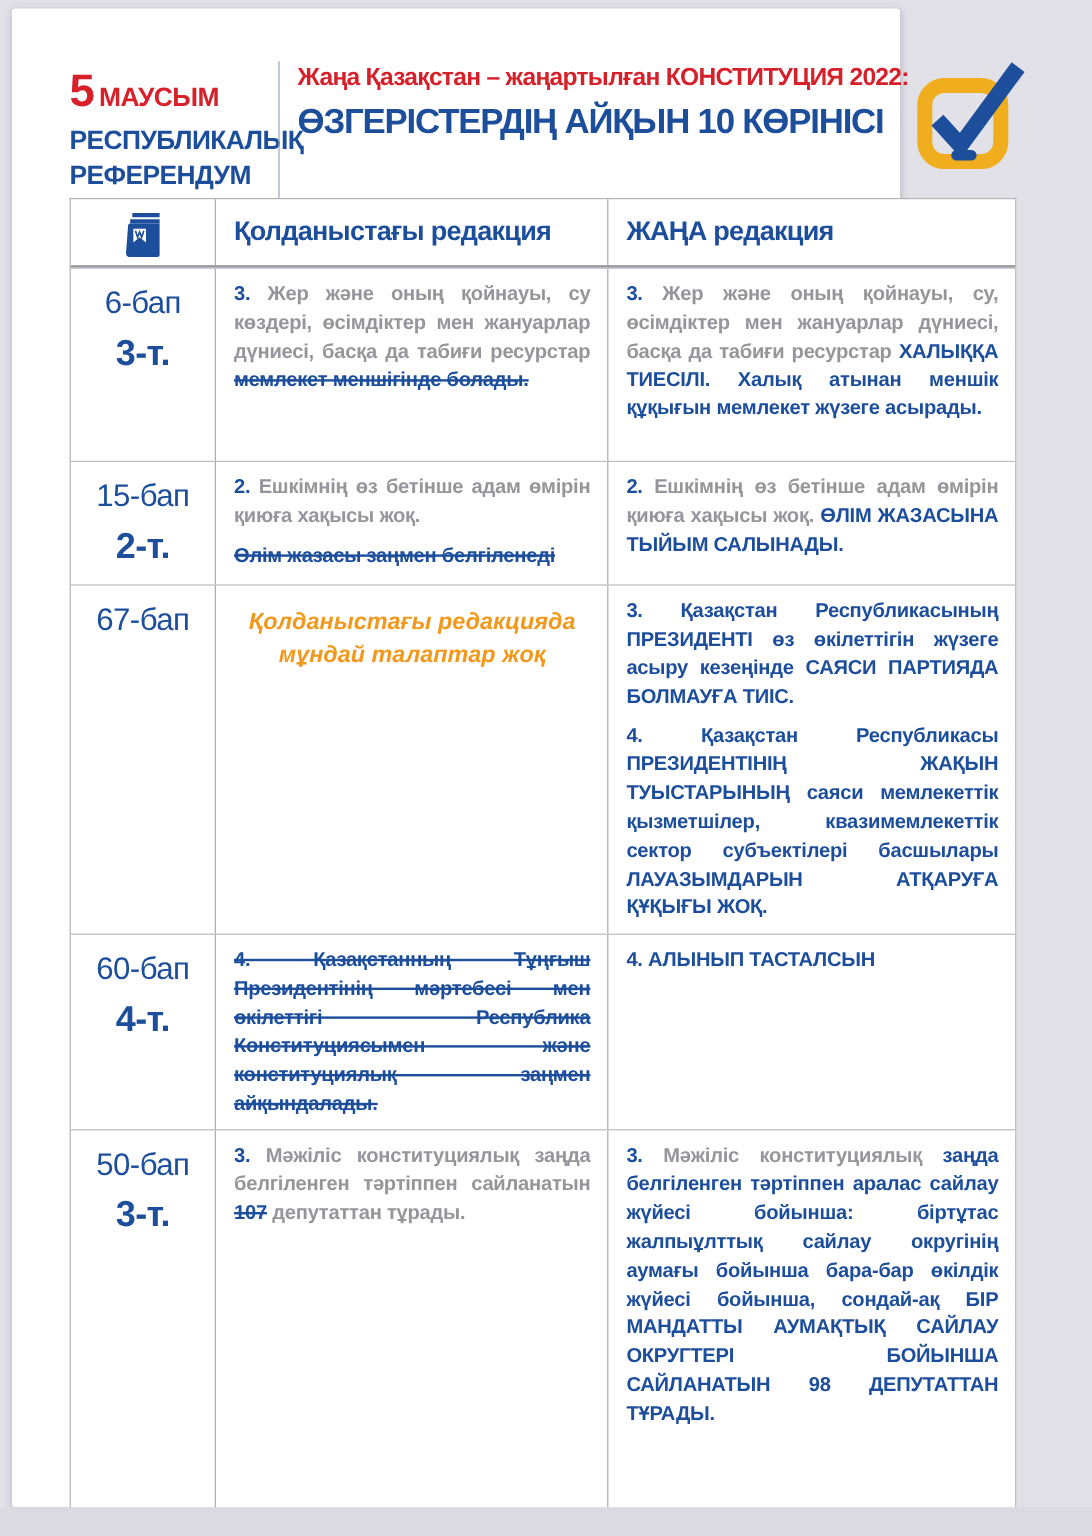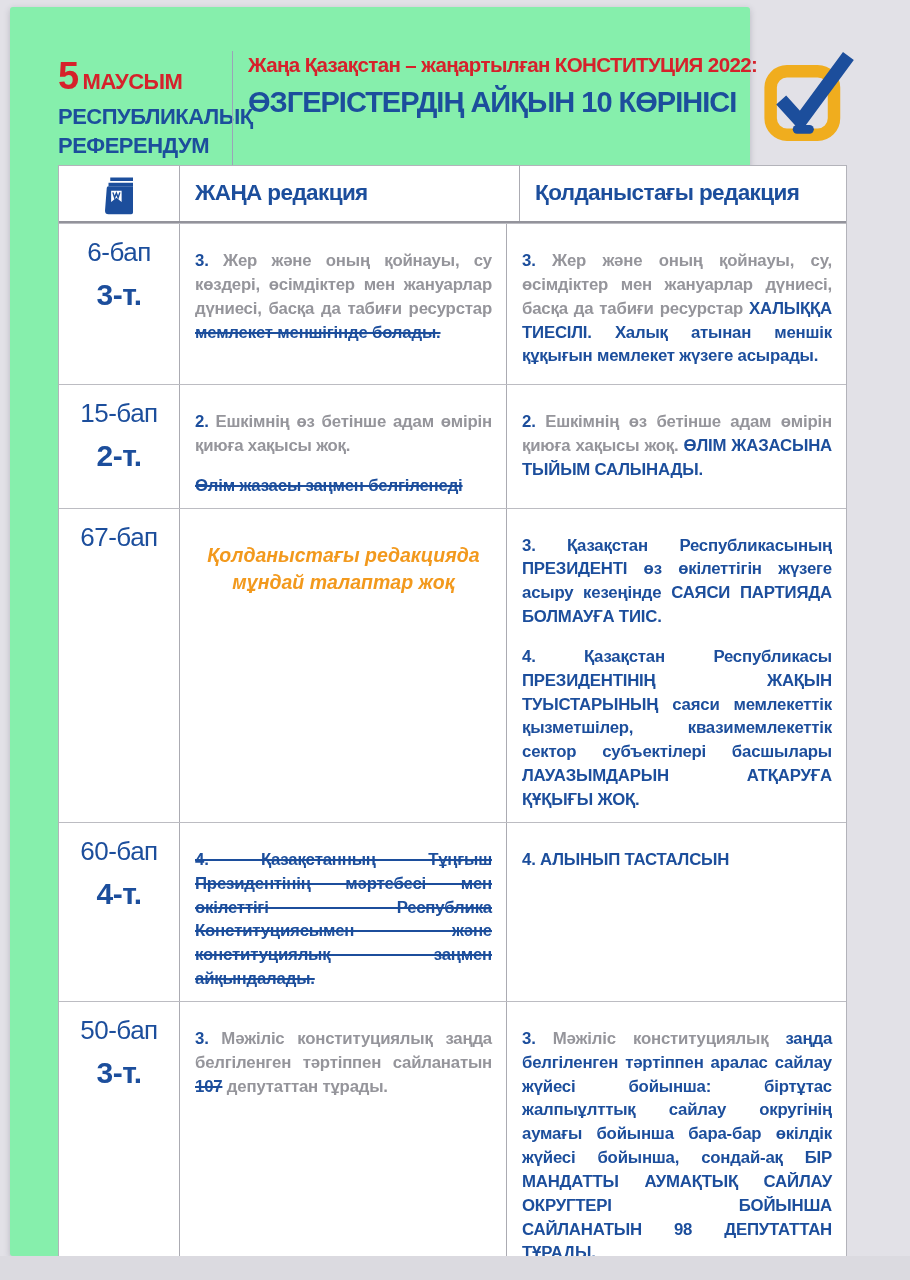--- a/index.html
+++ b/index.html
@@ -3,21 +3,21 @@
 <meta charset="utf-8">
 <style>
   html,body{margin:0;padding:0;}
   body{
     width:910px;height:1280px;position:relative;overflow:hidden;
     background:#e2e1e7;
     font-family:"Liberation Sans","DejaVu Sans",sans-serif;
   }
   .page{
     position:absolute;left:10px;top:7px;width:740px;height:1249px;
-    background:#86efac;border-radius:3px;
+    background:#ffffff;border-radius:3px;
     box-shadow:0 2px 6px rgba(60,60,80,.25);
   }
   
   .hdr-left{position:absolute;left:48px;top:50px;width:172px;}
   .date-line{color:#d6212b;font-weight:bold;letter-spacing:-.5px;line-height:1;}
   .date-num{font-size:38px;}
   .date-month{font-size:22px;}
   .org{color:#1c4e9c;font-weight:bold;font-size:22px;letter-spacing:-.5px;line-height:1.32;margin-top:7px;}
   .hdr-divider{position:absolute;left:222px;top:44px;width:1px;height:114px;background:#9aa3b8;}
   .hdr-title{position:absolute;left:238px;top:46px;width:512px;}
@@ -35,21 +35,21 @@
   .t-row.head{border-top:none;border-bottom:2px solid #93939b;min-height:55px;}
   .cell{box-sizing:border-box;}
   .c-art{width:120px;flex:0 0 120px;text-align:center;padding-top:13px;}
   .c-cur{width:327px;flex:0 0 327px;border-left:1px solid #ababb2;padding:9px 14px 10px 15px;}
   .c-new{width:340px;flex:0 0 340px;border-left:1px solid #ababb2;padding:9px 14px 10px 15px;}
   .head .c-cur,.head .c-new{display:flex;align-items:center;}
   .col-hdr{color:#1c4e9c;font-weight:bold;font-size:22.5px;letter-spacing:-.6px;}
   .book-wrap{padding-top:8px;}
   .art{color:#1c4e9c;font-weight:normal;font-size:26px;letter-spacing:-.5px;}
   .clause{color:#1c4e9c;font-weight:bold;font-size:30px;letter-spacing:-.5px;margin-top:10px;}
-  .para{margin:16px 0 9px 0;text-align:justify;font-size:16.8px;line-height:1.42;letter-spacing:-.2px;font-weight:bold;}
+  .para{margin:0 0 9px 0;text-align:justify;font-size:16.8px;line-height:1.42;letter-spacing:-.2px;font-weight:bold;}
   .para:last-child{margin-bottom:0;}
   .seg.num{color:#1c4e9c;}
   .seg.gray{color:#95959b;}
   .seg.blue{color:#1c4e9c;}
   .seg.strike{color:#1c4e9c;text-decoration:line-through;text-decoration-thickness:2px;}
   .para.note{text-align:center;padding-top:8px;}
   .seg.orange{color:#f2991d;font-style:italic;font-size:19.5px;letter-spacing:0;}
   .bottom-strip{position:absolute;left:0;bottom:0;width:910px;height:24px;background:#dbdae0;}
 </style>
 </head>
@@ -86,25 +86,25 @@
         <span>
           <svg viewBox="0 0 48 48" width="42" height="42">
             <path d="M14 4 h26 v4 h-26 z" fill="#1c4e9c"></path>
             <path d="M12 10 h28 v4 h-28 z" fill="#1c4e9c"></path>
             <path d="M10 16 q0-2 2-2 h28 v30 q0 2-2 2 h-26 q-4 0-4-4 z" fill="#1c4e9c"></path>
             <path d="M15 19 h12 v13 l-6 -5 l-6 5 z" fill="#ffffff"></path>
             <path d="M17 21 l2 6 l2 -5 l2 5 l2 -6" fill="none" stroke="#1c4e9c" stroke-width="1.6"></path>
           </svg>
         </span>
       </div>
+      <div class="cell c-cur">
+        <span class="col-hdr">Қолданыстағы редакция</span>
+      </div>
       <div class="cell c-new">
         <span class="col-hdr">ЖАҢА редакция</span>
-      </div>
-      <div class="cell c-cur">
-        <span class="col-hdr">Қолданыстағы редакция</span>
       </div>
     </div>
     <div id="rows">
         <div class="t-row" style="min-height: 160px;">
           <div class="cell c-art">
             <div class="art">6-бап</div>
             <div class="clause">3-т.</div>
           </div>
           <div class="cell c-cur">
             <p class="para"><span class="seg num">3. </span><span class="seg gray">Жер және оның қойнауы, су көздері, өсімдіктер мен жануарлар дүниесі, басқа да табиғи ресурстар </span><span class="seg strike">мемлекет меншігінде болады.</span></p>

